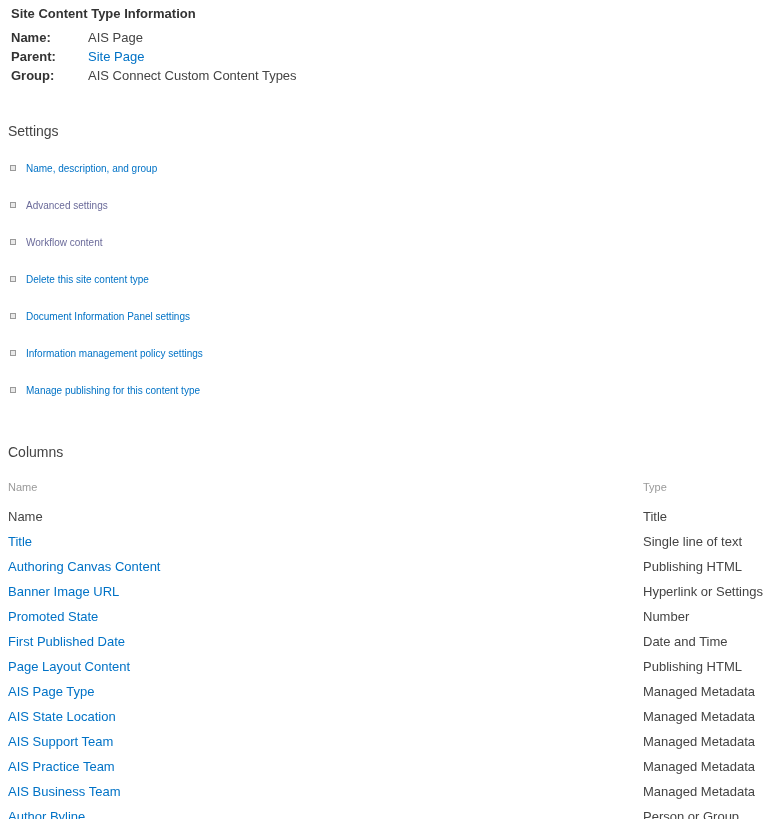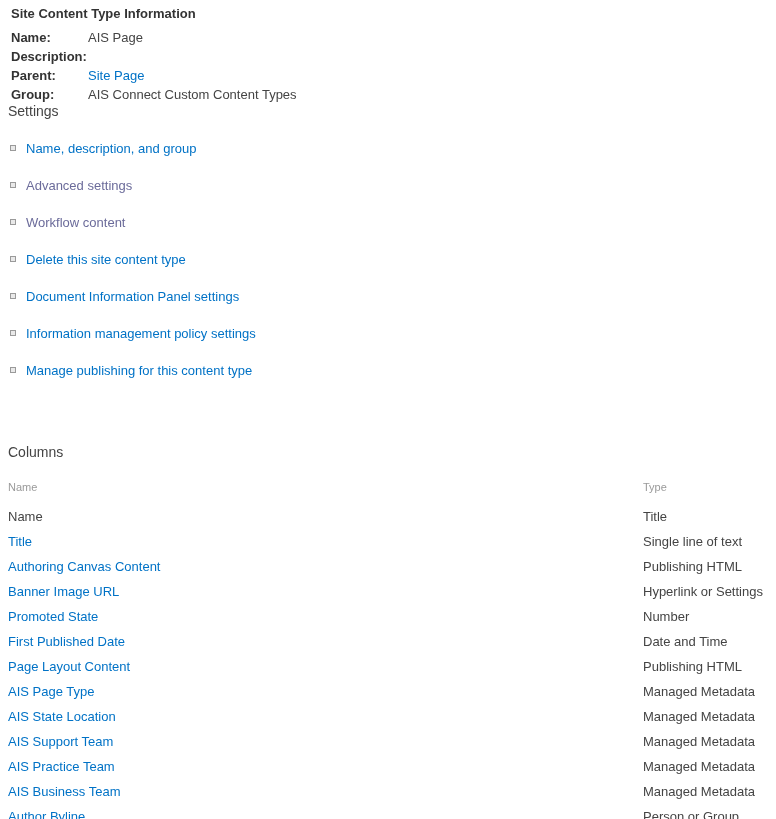--- a/index.html
+++ b/index.html
@@ -62,39 +62,39 @@
     cursor: pointer;
   }
   .link-visited {
     color: #6b6b9a;
   }
 
   
   .settings-section {
     position: absolute;
     left: 8px;
-    top: 102px;
+    top: 122px;
     width: 500px;
   }
   .section-heading {
     font-size: 14px;
     font-weight: normal;
     color: #444444;
     line-height: 19px;
   }
   .settings-list {
     margin: 0;
     padding: 0;
     list-style: none;
     margin-top: 20px;
   }
   .settings-item {
     position: relative;
     height: 37px;
-    font-size: 13px;
+    font-size: 10px;
     line-height: 16px;
     padding-left: 18px;
   }
   .bullet-square {
     position: absolute;
     left: 2px;
     top: 4px;
     width: 6px;
     height: 6px;
     border: 1px solid #9a9a9a;
@@ -146,24 +146,20 @@
 <body>
 
 <div class="page">
 
   <div class="info-section">
     <div class="info-title">Site Content Type Information</div>
     <div id="info-rows">
         <div class="info-row">
           <div class="info-label">Name:</div>
           <div class="info-value">AIS Page</div>
-        </div>
-        <div class="info-row">
-          <div class="info-label">Description:</div>
-          <div class="info-value empty"></div>
         </div>
         <div class="info-row">
           <div class="info-label">Parent:</div>
           <div class="info-value link">Site Page</div>
         </div>
         <div class="info-row">
           <div class="info-label">Group:</div>
           <div class="info-value">AIS Connect Custom Content Types</div>
         </div>
       </div>

